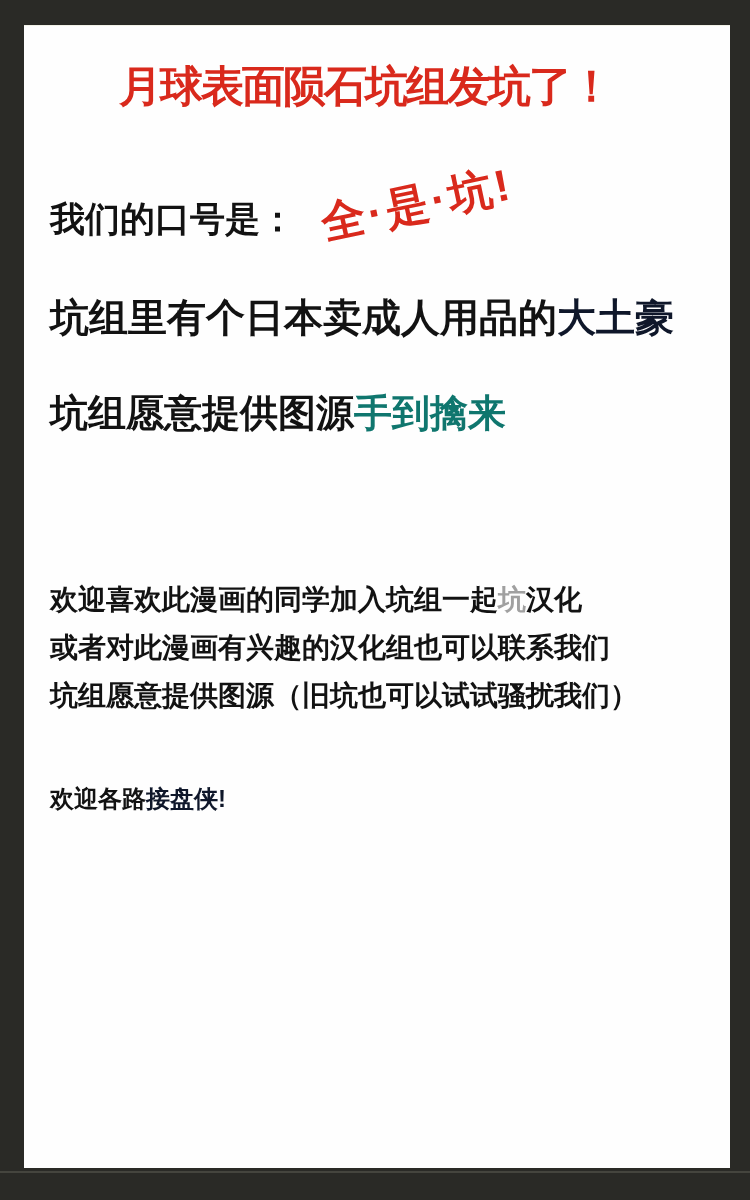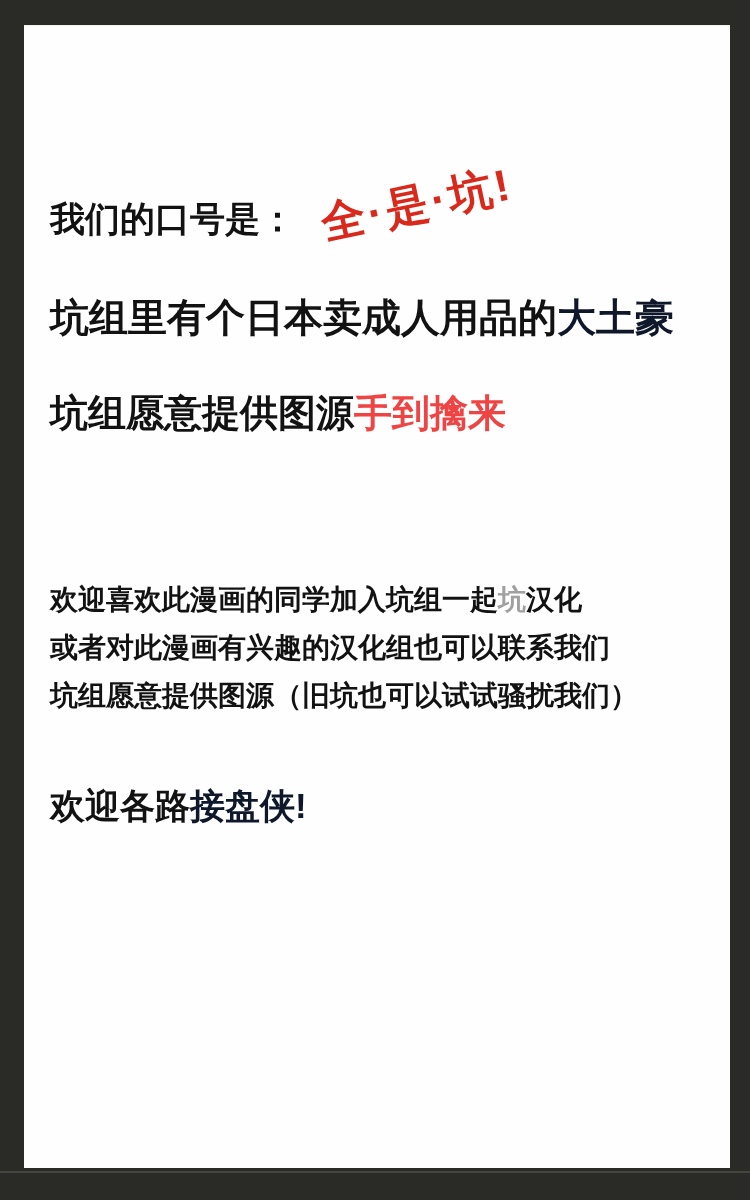--- a/index.html
+++ b/index.html
@@ -84,32 +84,33 @@
   }
   .recruit {
     left: 26px;
     top: 551px;
     font-size: 28px;
     line-height: 48px;
   }
   .closing {
     left: 26px;
     top: 758px;
-    font-size: 35px;
+    font-size: 24px;
   }
   .hl-red    { color: #0f172a; }
-  .hl-blue   { color: #ef4444; }
+  .hl-blue   { color: #0f766e; }
   .hl-gray   { color: #a0a0a0; }
 </style>
 </head>
 <body>
 
 <div class="frame">
   <div class="page">
 
+    <div class="txt title">月球表面陨石坑组发坑了！</div>
 
     <div class="txt slogan-label">我们的口号是：</div>
 
     <div class="txt slogan-shout">全·是·坑!</div>
 
     <div class="txt line-sponsor">
       <span>坑组里有个日本卖成人用品的</span><span class="hl-red">大土豪</span>
     </div>
 
     <div class="txt line-source">

